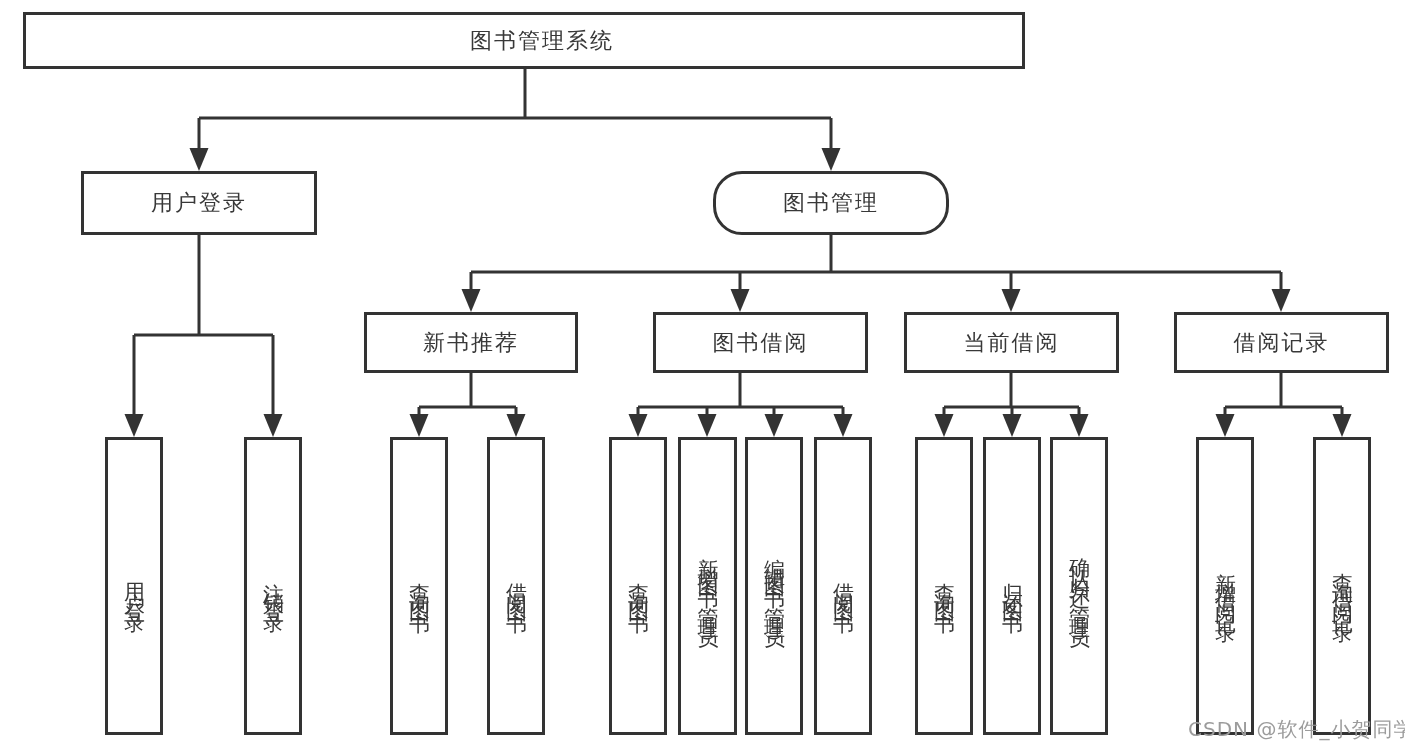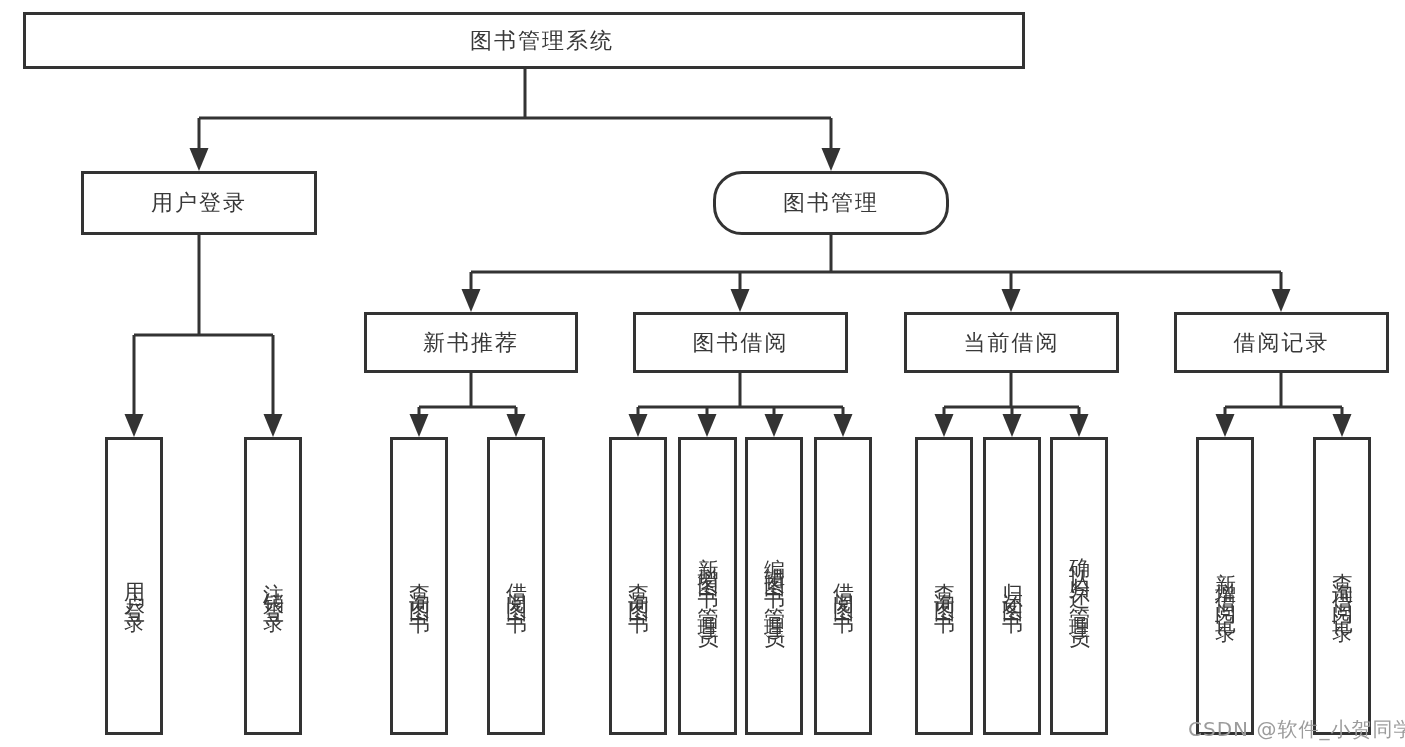--- a/index.html
+++ b/index.html
@@ -42,21 +42,21 @@
     font-size: 21px;
     letter-spacing: 10px;
     line-height: 1;
     white-space: nowrap;
   }
   
   #node-root          { left: 23px;   top: 12px;  width: 1002px; height: 57px; padding-left: 36px; }
   #node-user-login    { left: 81px;   top: 171px; width: 236px;  height: 64px; }
   #node-book-mgmt     { left: 713px;  top: 171px; width: 236px;  height: 64px; border-radius: 29px; }
   #node-new-book      { left: 364px;  top: 312px; width: 214px;  height: 61px; font-family: Liberation Mono, monospace; }
-  #node-book-borrow   { left: 633px;  top: 312px; width: 215px;  height: 61px; }
+  #node-book-borrow   { left: 653px;  top: 312px; width: 215px;  height: 61px; }
   #node-current-borrow{ left: 904px;  top: 312px; width: 215px;  height: 61px; }
   #node-borrow-record { left: 1174px; top: 312px; width: 215px;  height: 61px; }
   
   .leaf { top: 437px; height: 298px; width: 58px; }
   #leaf-a1 { left: 105px; }
   #leaf-a2 { left: 244px; }
   #leaf-b1 { left: 390px; }
   #leaf-b2 { left: 487px; }
   #leaf-c1 { left: 609px; }
   #leaf-c2 { left: 678px; width: 59px; }

